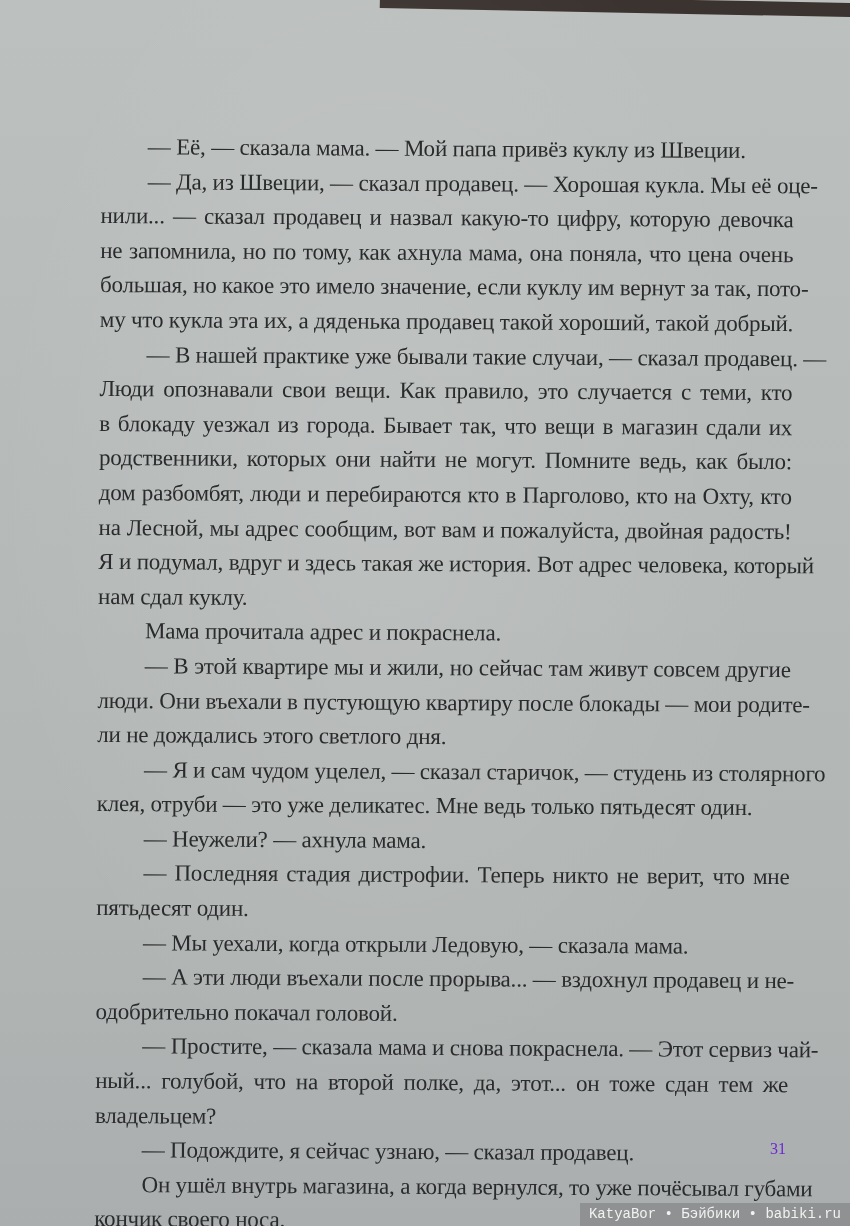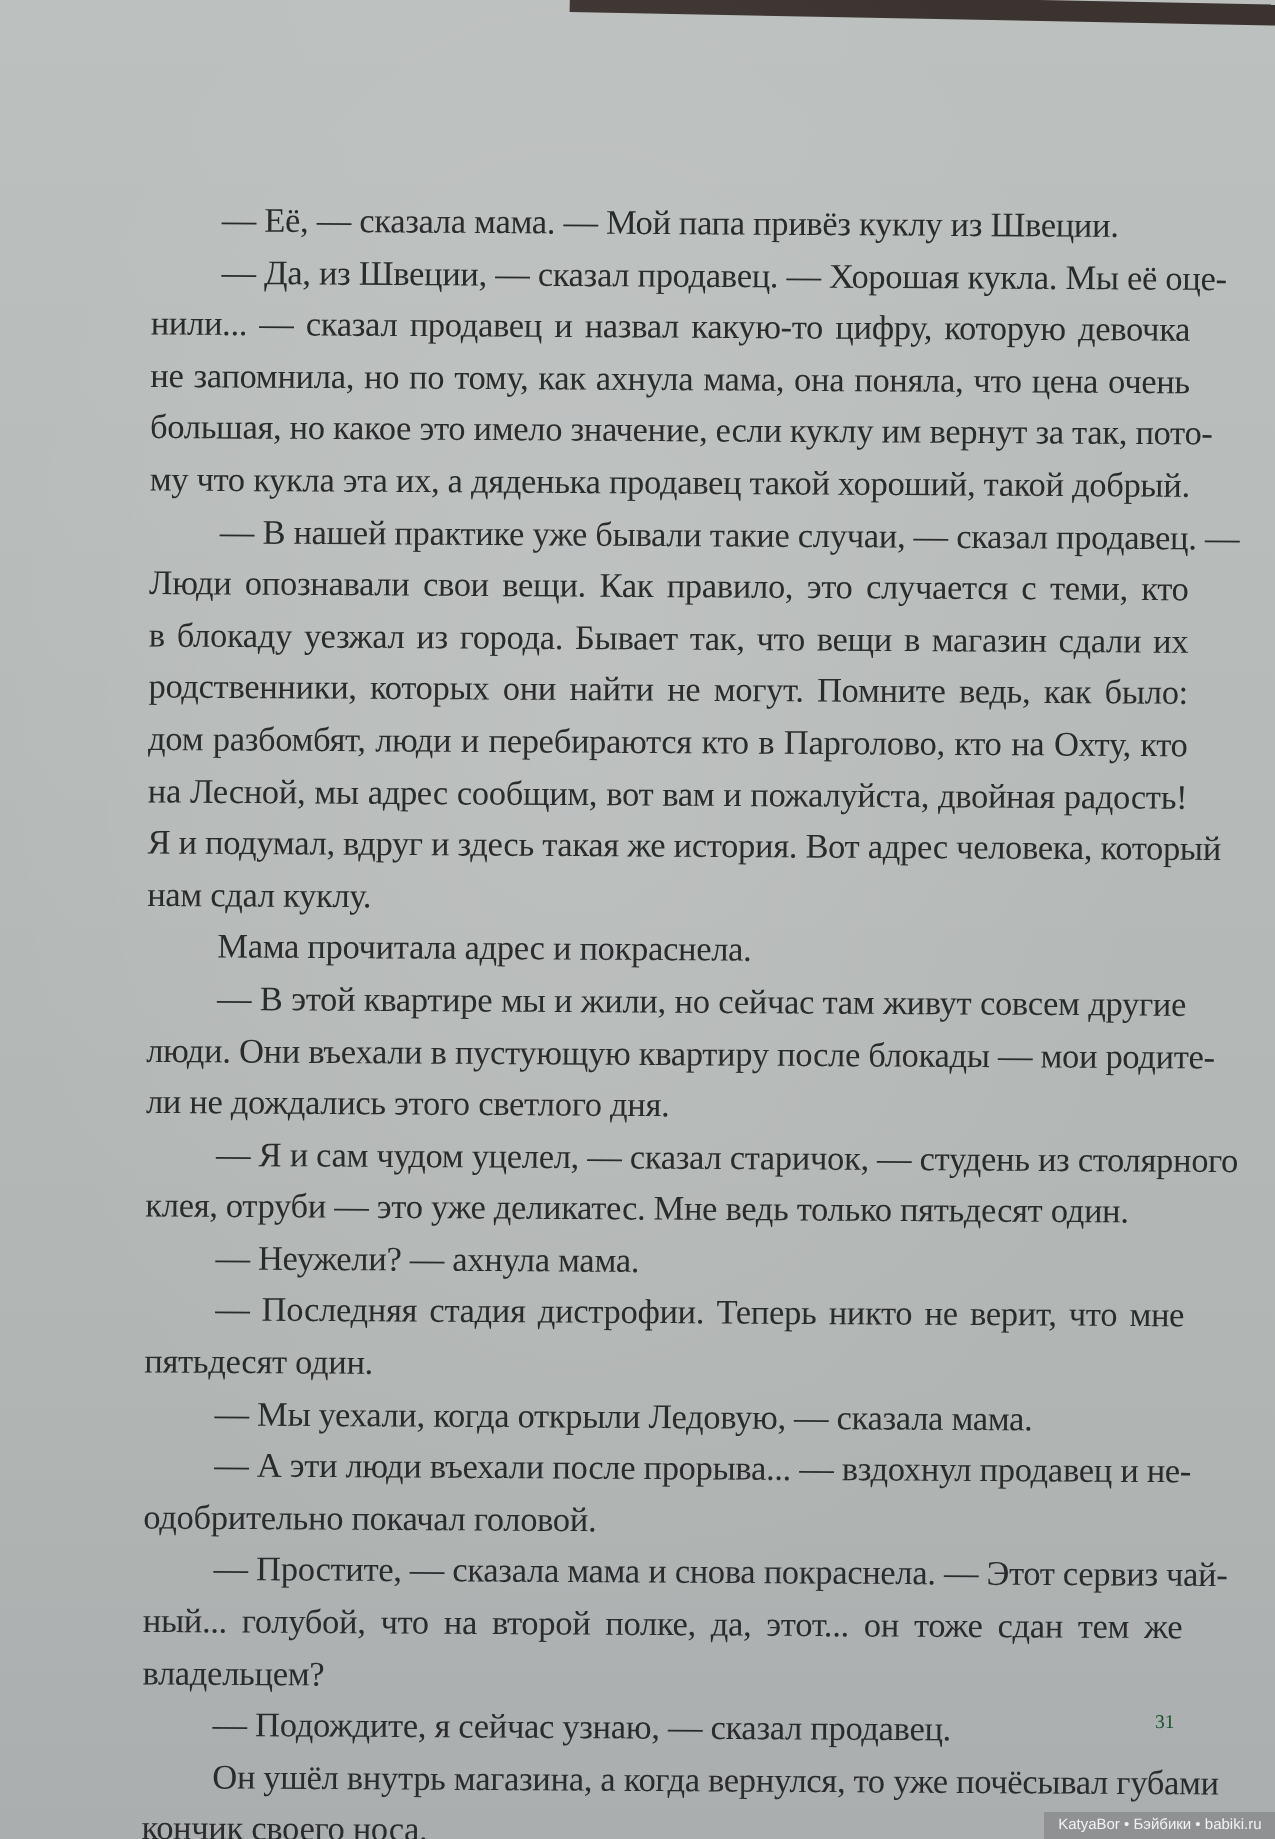--- a/index.html
+++ b/index.html
@@ -51,32 +51,32 @@
     .line.last {
       text-align-last: left;
     }
     .line.indent {
       padding-left: 47px;
     }
     .page-number {
       position: absolute;
       left: 770px;
       top: 1140px;
-      font-size: 13px;
-      color: #14532d;
+      font-size: 16px;
+      color: #6d28d9;
     }
     .watermark {
       position: absolute;
       right: 0;
       bottom: 0;
       padding: 3px 9px 4px 9px;
       background: rgba(120,122,124,0.55);
       color: #f2f2f2;
-      font-family: Liberation Sans, sans-serif;
-      font-size: 10px;
+      font-family: Liberation Mono, monospace;
+      font-size: 14px;
     }
   </style>
 </head>
 <body>
 
 <div class="page-shadow-top"></div>
 <div class="vignette"></div>
 
 <div class="text-block">
 

